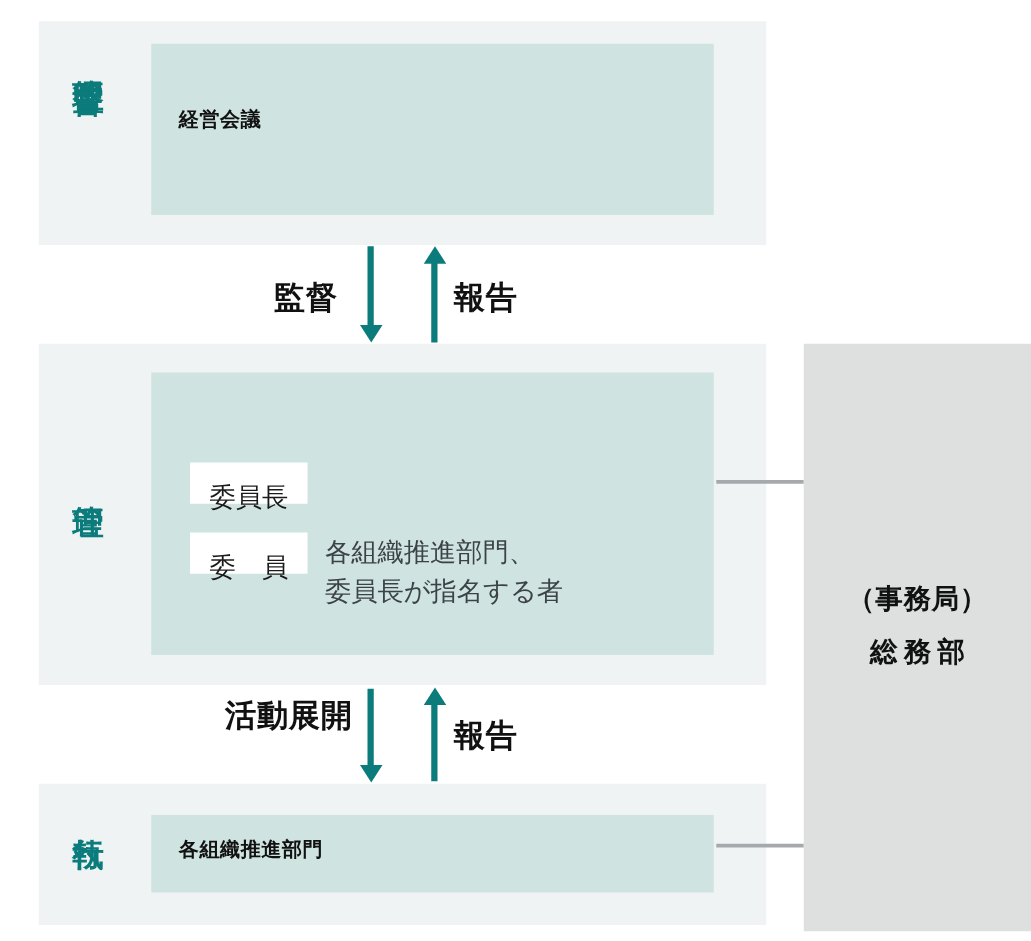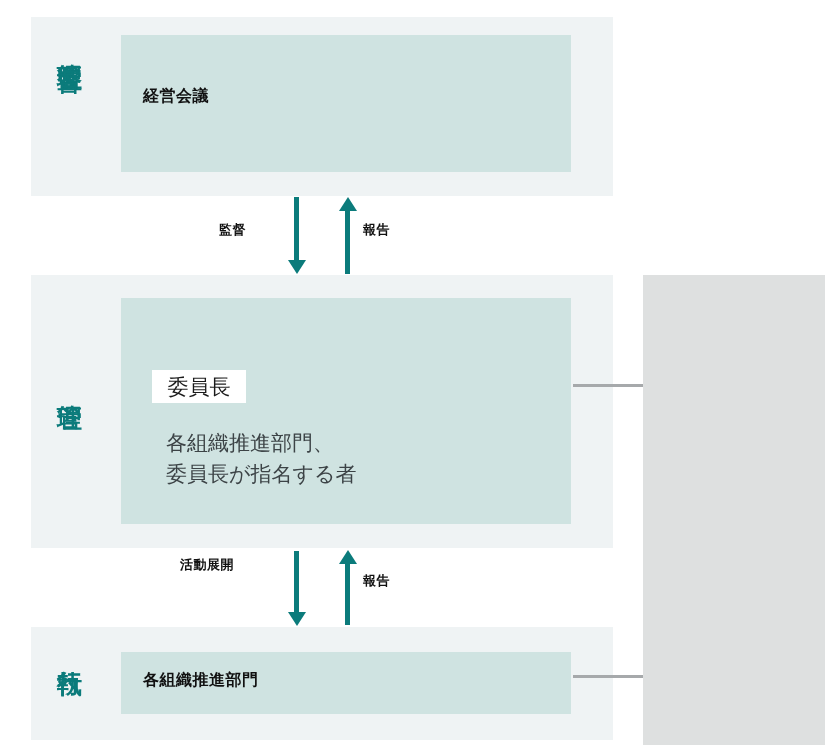--- a/index.html
+++ b/index.html
@@ -74,21 +74,21 @@
   #role-member { left: 152px; top: 426px; }
 
   .role-chip {
     background: #ffffff;
     color: #1a1a1a;
     font-size: 21px;
     line-height: 33px;
     height: 33px;
     text-align: center;
     white-space: pre;
-    padding: 0 9px;
+    padding: 12px 9px;
     box-sizing: border-box;
     min-width: 94px;
   }
   .role-value {
     margin-left: 14px;
     color: #3c4346;
     font-size: 21px;
     line-height: 31px;
     white-space: pre-line;
     padding-top: 1px;
@@ -120,21 +120,21 @@
   }
   #arrow-supervise { left: 294px; top: 197px; height: 64px; }
   #arrow-report-1  { left: 345px; top: 210px; height: 64px; }
   #arrow-deploy    { left: 294px; top: 551px; height: 62px; }
   #arrow-report-2  { left: 345px; top: 563px; height: 62px; }
 
   .arrow-label {
     position: absolute;
     color: #111111;
     font-weight: bold;
-    font-size: 13px;
+    font-size: 25px;
     letter-spacing: 0.5px;
     white-space: nowrap;
   }
   #label-supervise { left: 219px; top: 221px; }
   #label-report-1  { left: 363px; top: 221px; }
   #label-deploy    { left: 180px; top: 556px; text-align: center; }
   #label-report-2  { left: 363px; top: 572px; }
 
   
   #panel-secretariat {
@@ -183,31 +183,34 @@
 
   <div class="band" id="band-management"></div>
   <div class="stage-label" id="stage-management">管理</div>
   <div class="mintbox" id="box-committee"></div>
 
   <div class="role-row" id="role-chair">
     <div class="role-chip">委員長</div>
   </div>
 
   <div class="role-row" id="role-member">
+    <div class="role-chip">委　員</div>
     <div class="role-value">各組織推進部門、
 委員長が指名する者</div>
   </div>
 
   <div class="arrow down" id="arrow-deploy"></div>
   <div class="arrow-label" id="label-deploy">活動展開</div>
   <div class="arrow up" id="arrow-report-2"></div>
   <div class="arrow-label" id="label-report-2">報告</div>
 
   <div class="band" id="band-execution"></div>
   <div class="stage-label" id="stage-execution">執行</div>
   <div class="mintbox" id="box-execution"></div>
   <div class="box-title" id="title-execution">各組織推進部門</div>
 
   <div class="connector" id="connector-committee"></div>
   <div class="connector" id="connector-execution"></div>
   <div id="panel-secretariat"></div>
+  <div class="secretariat-text" id="secretariat-bureau">（事務局）</div>
+  <div class="secretariat-text" id="secretariat-dept">総務部</div>
 
 </div>
 
 </body></html>

